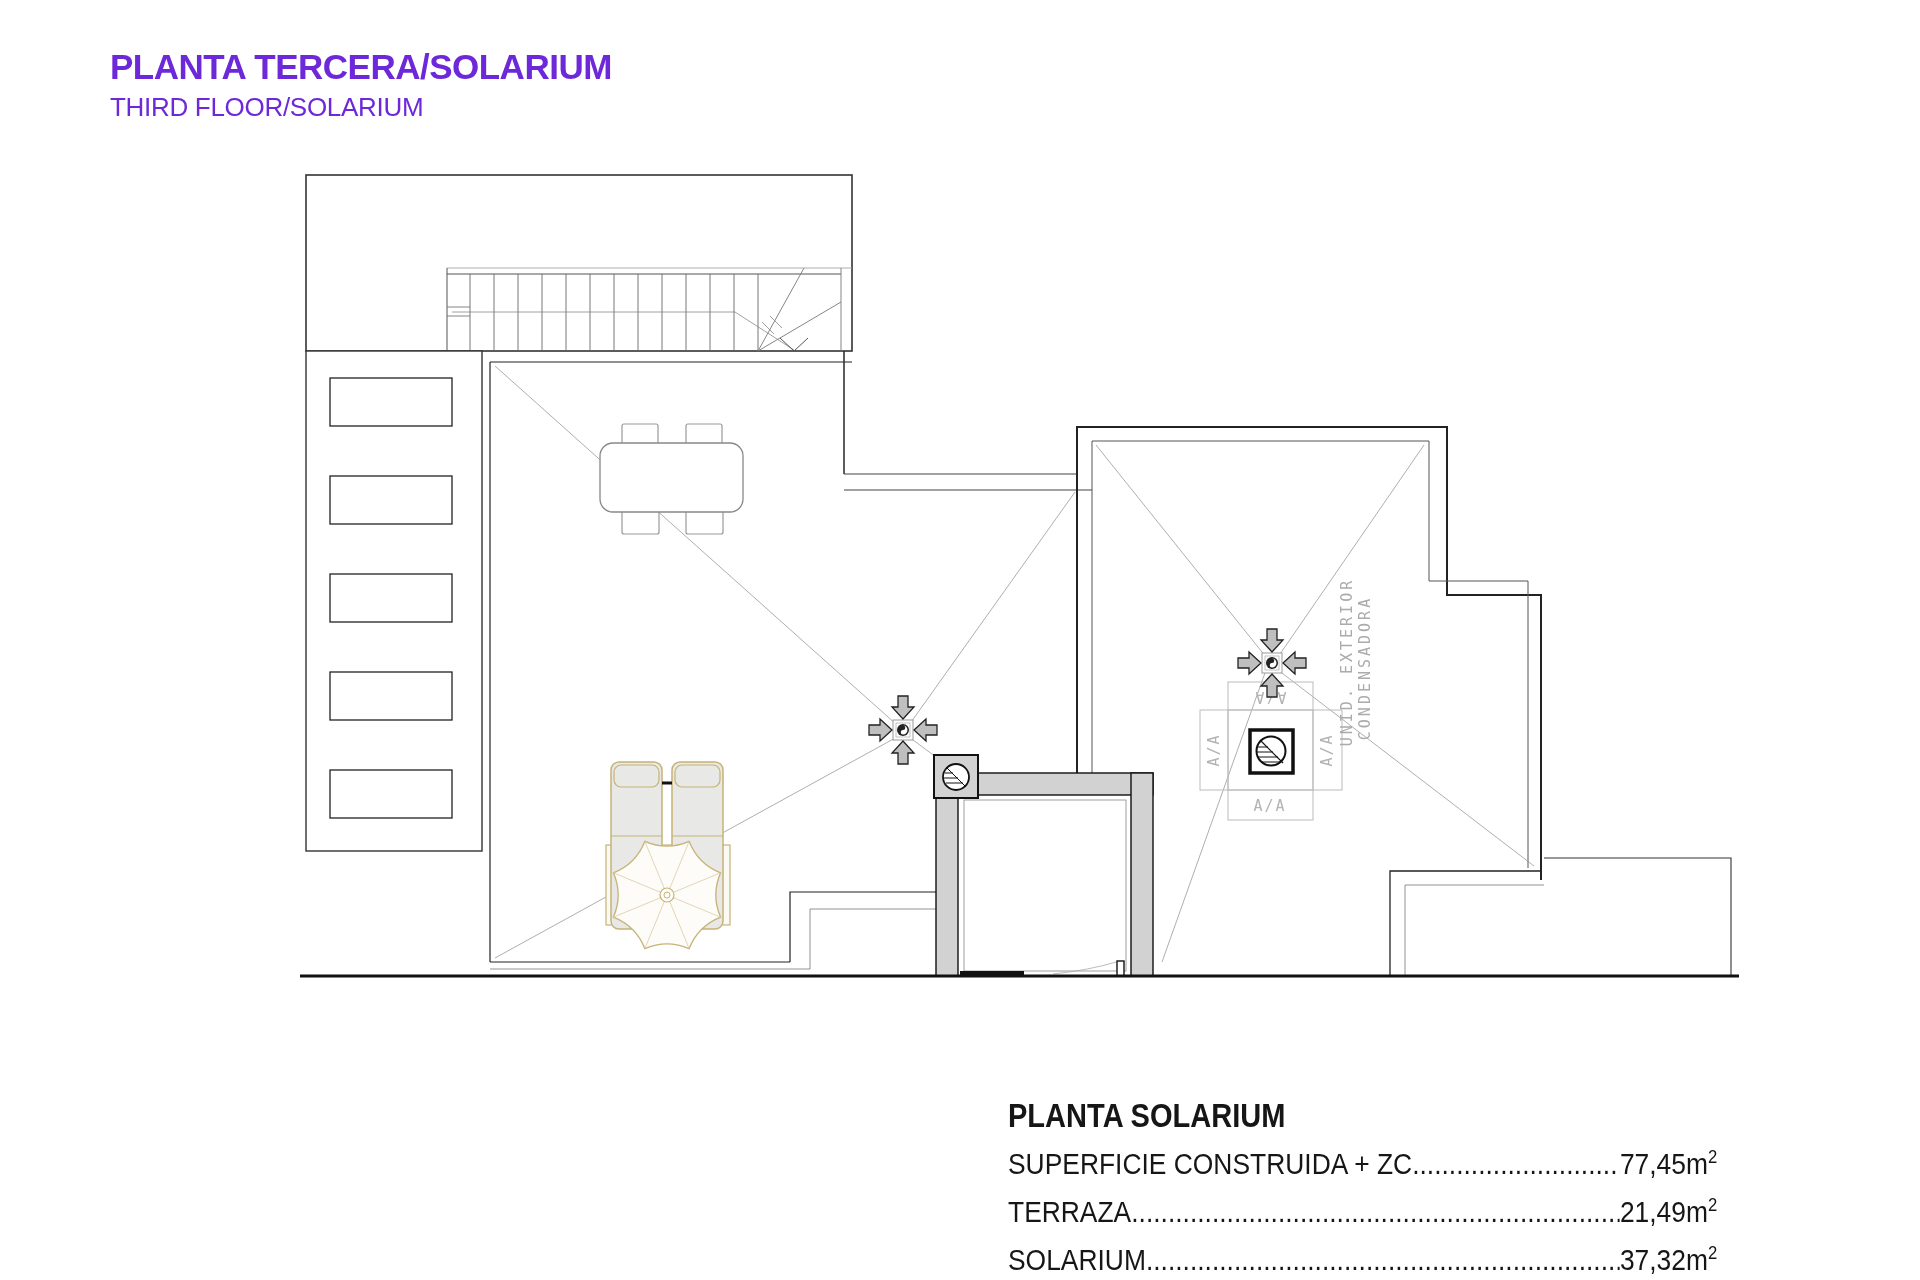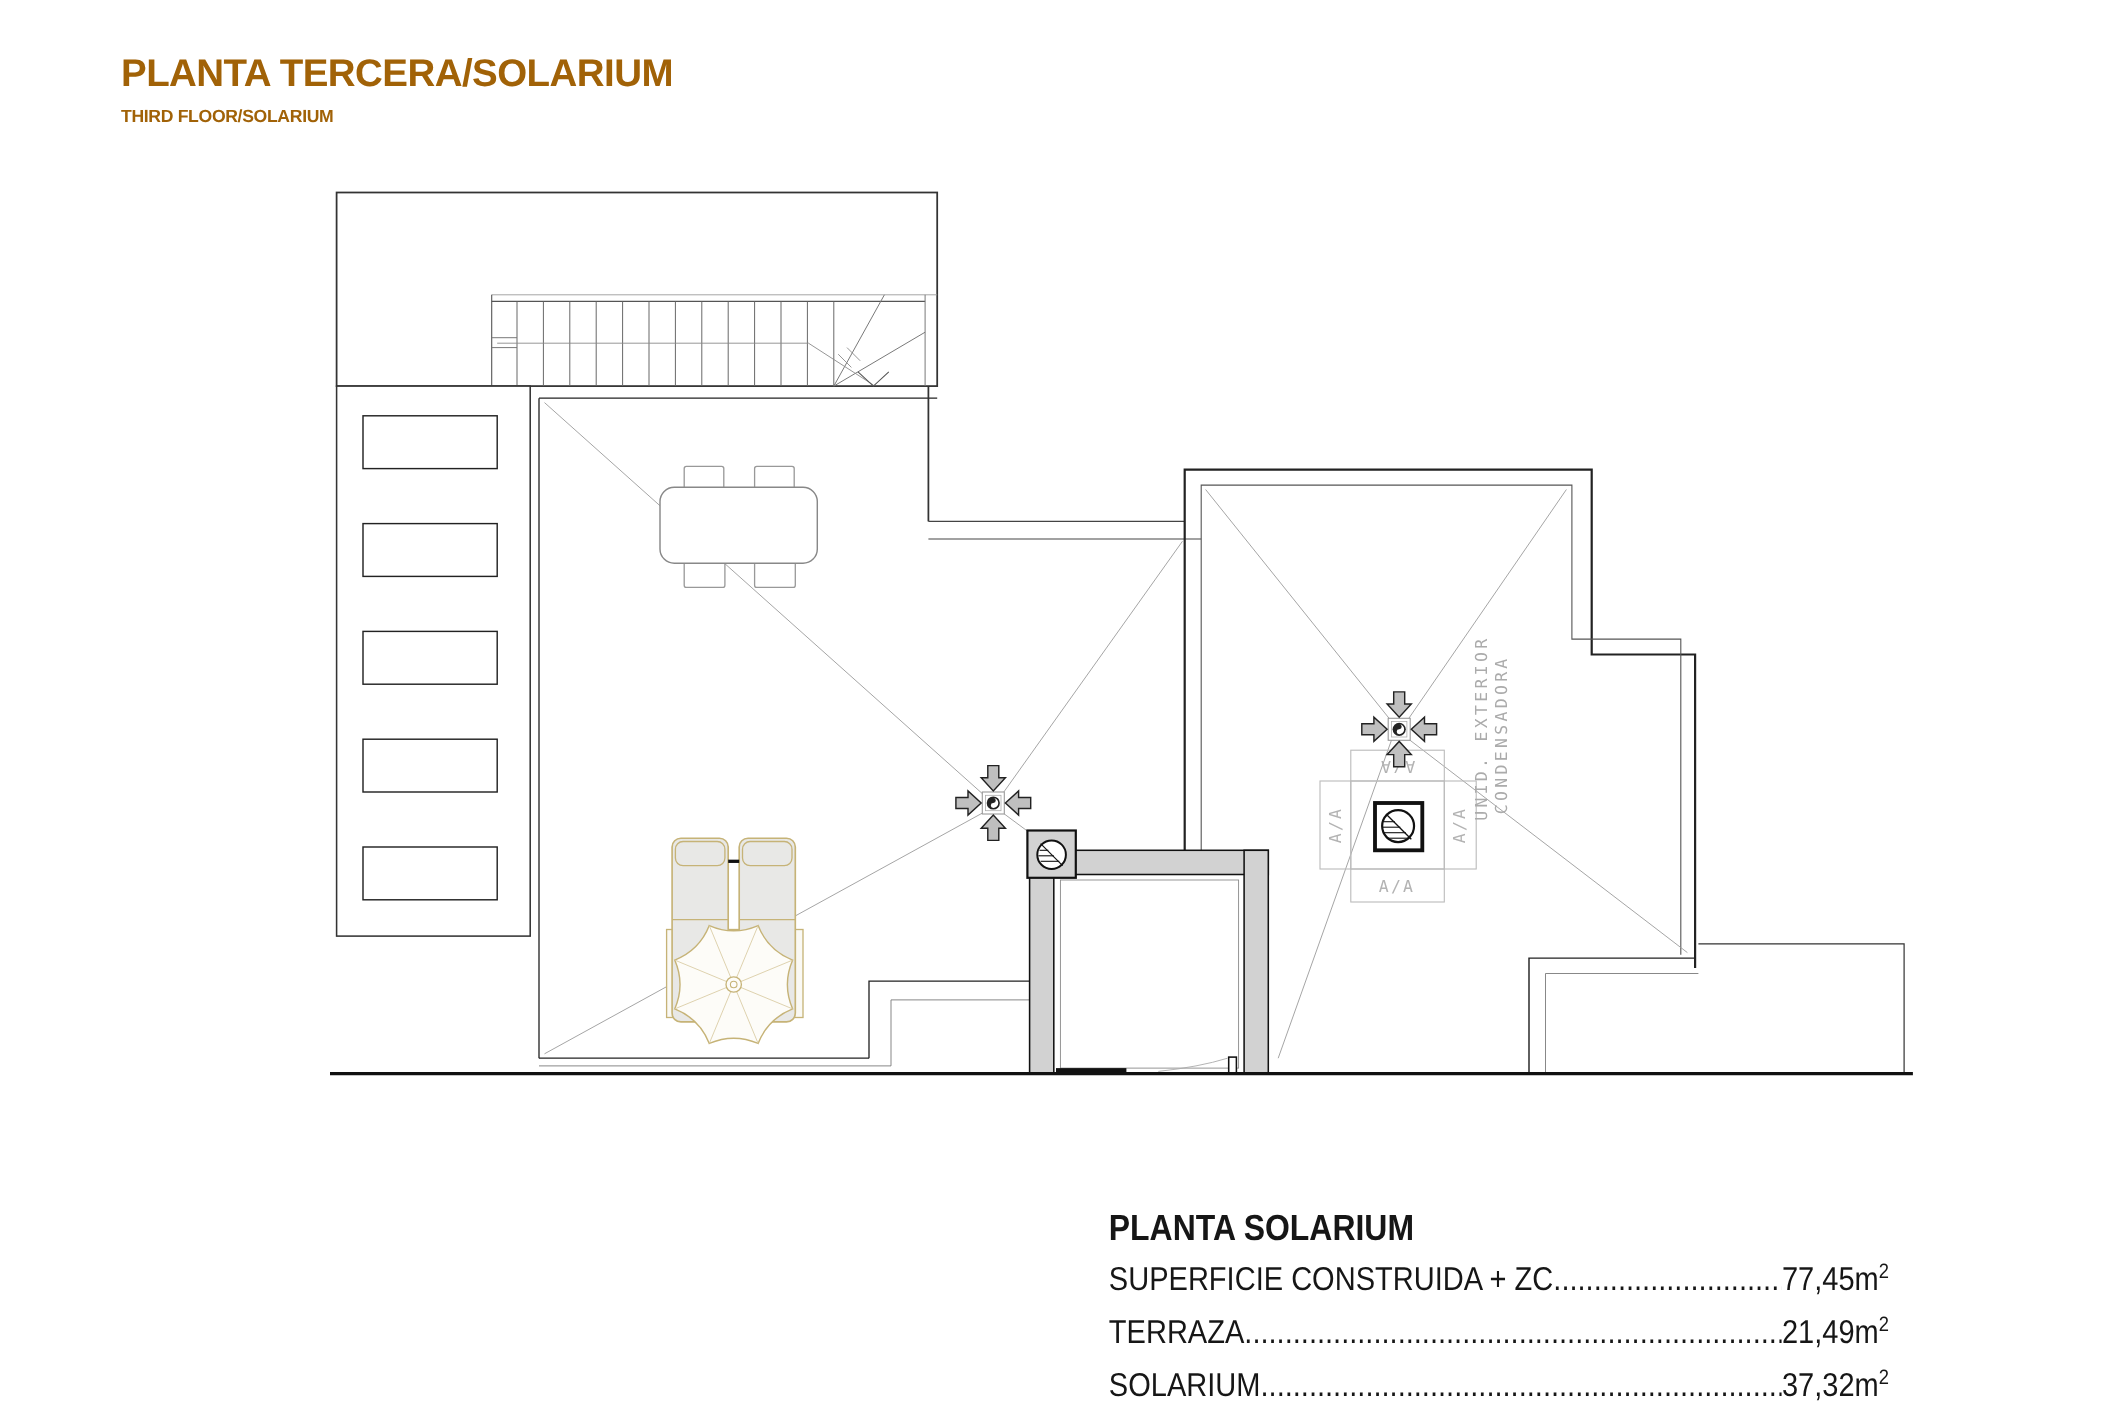--- a/index.html
+++ b/index.html
@@ -1,21 +1,21 @@
 <!DOCTYPE html>
 <html><head>
 <meta charset="utf-8">
 <style>
   html,body{margin:0;padding:0;background:#ffffff;}
   .page{position:relative;width:1920px;height:1280px;background:#fff;overflow:hidden;
         font-family:"Liberation Sans",sans-serif;}
   .plan-svg{position:absolute;left:0;top:0;width:1920px;height:1280px;}
-  .header{position:absolute;left:110px;top:48px;color:#a16207;}
+  .header{position:absolute;left:110px;top:48px;color:#6d28d9;}
   .header .title{font-size:35px;font-weight:bold;letter-spacing:-0.5px;line-height:38px;}
-  .header .subtitle{font-size:16px;font-weight:bold;letter-spacing:-0.3px;line-height:30px;margin-top:6px;}
+  .header .subtitle{font-size:26px;font-weight:normal;letter-spacing:-0.3px;line-height:30px;margin-top:6px;}
   .summary{position:absolute;left:1008px;top:1096px;width:806px;color:#161616;
            transform:scaleX(0.88);transform-origin:0 0;}
   .summary-title{font-weight:bold;font-size:33px;line-height:40px;letter-spacing:0;}
   .summary-row{display:flex;align-items:baseline;font-size:30px;line-height:41px;font-weight:400;}
   .summary-row .label{white-space:nowrap;}
   .summary-row .leader{flex:1 1 auto;overflow:hidden;white-space:nowrap;}
   .summary-row .leader::after{content:"...................................................................................................................................";}
   .summary-row .value{white-space:nowrap;}
   .summary-row sup{font-size:19px;}
   

